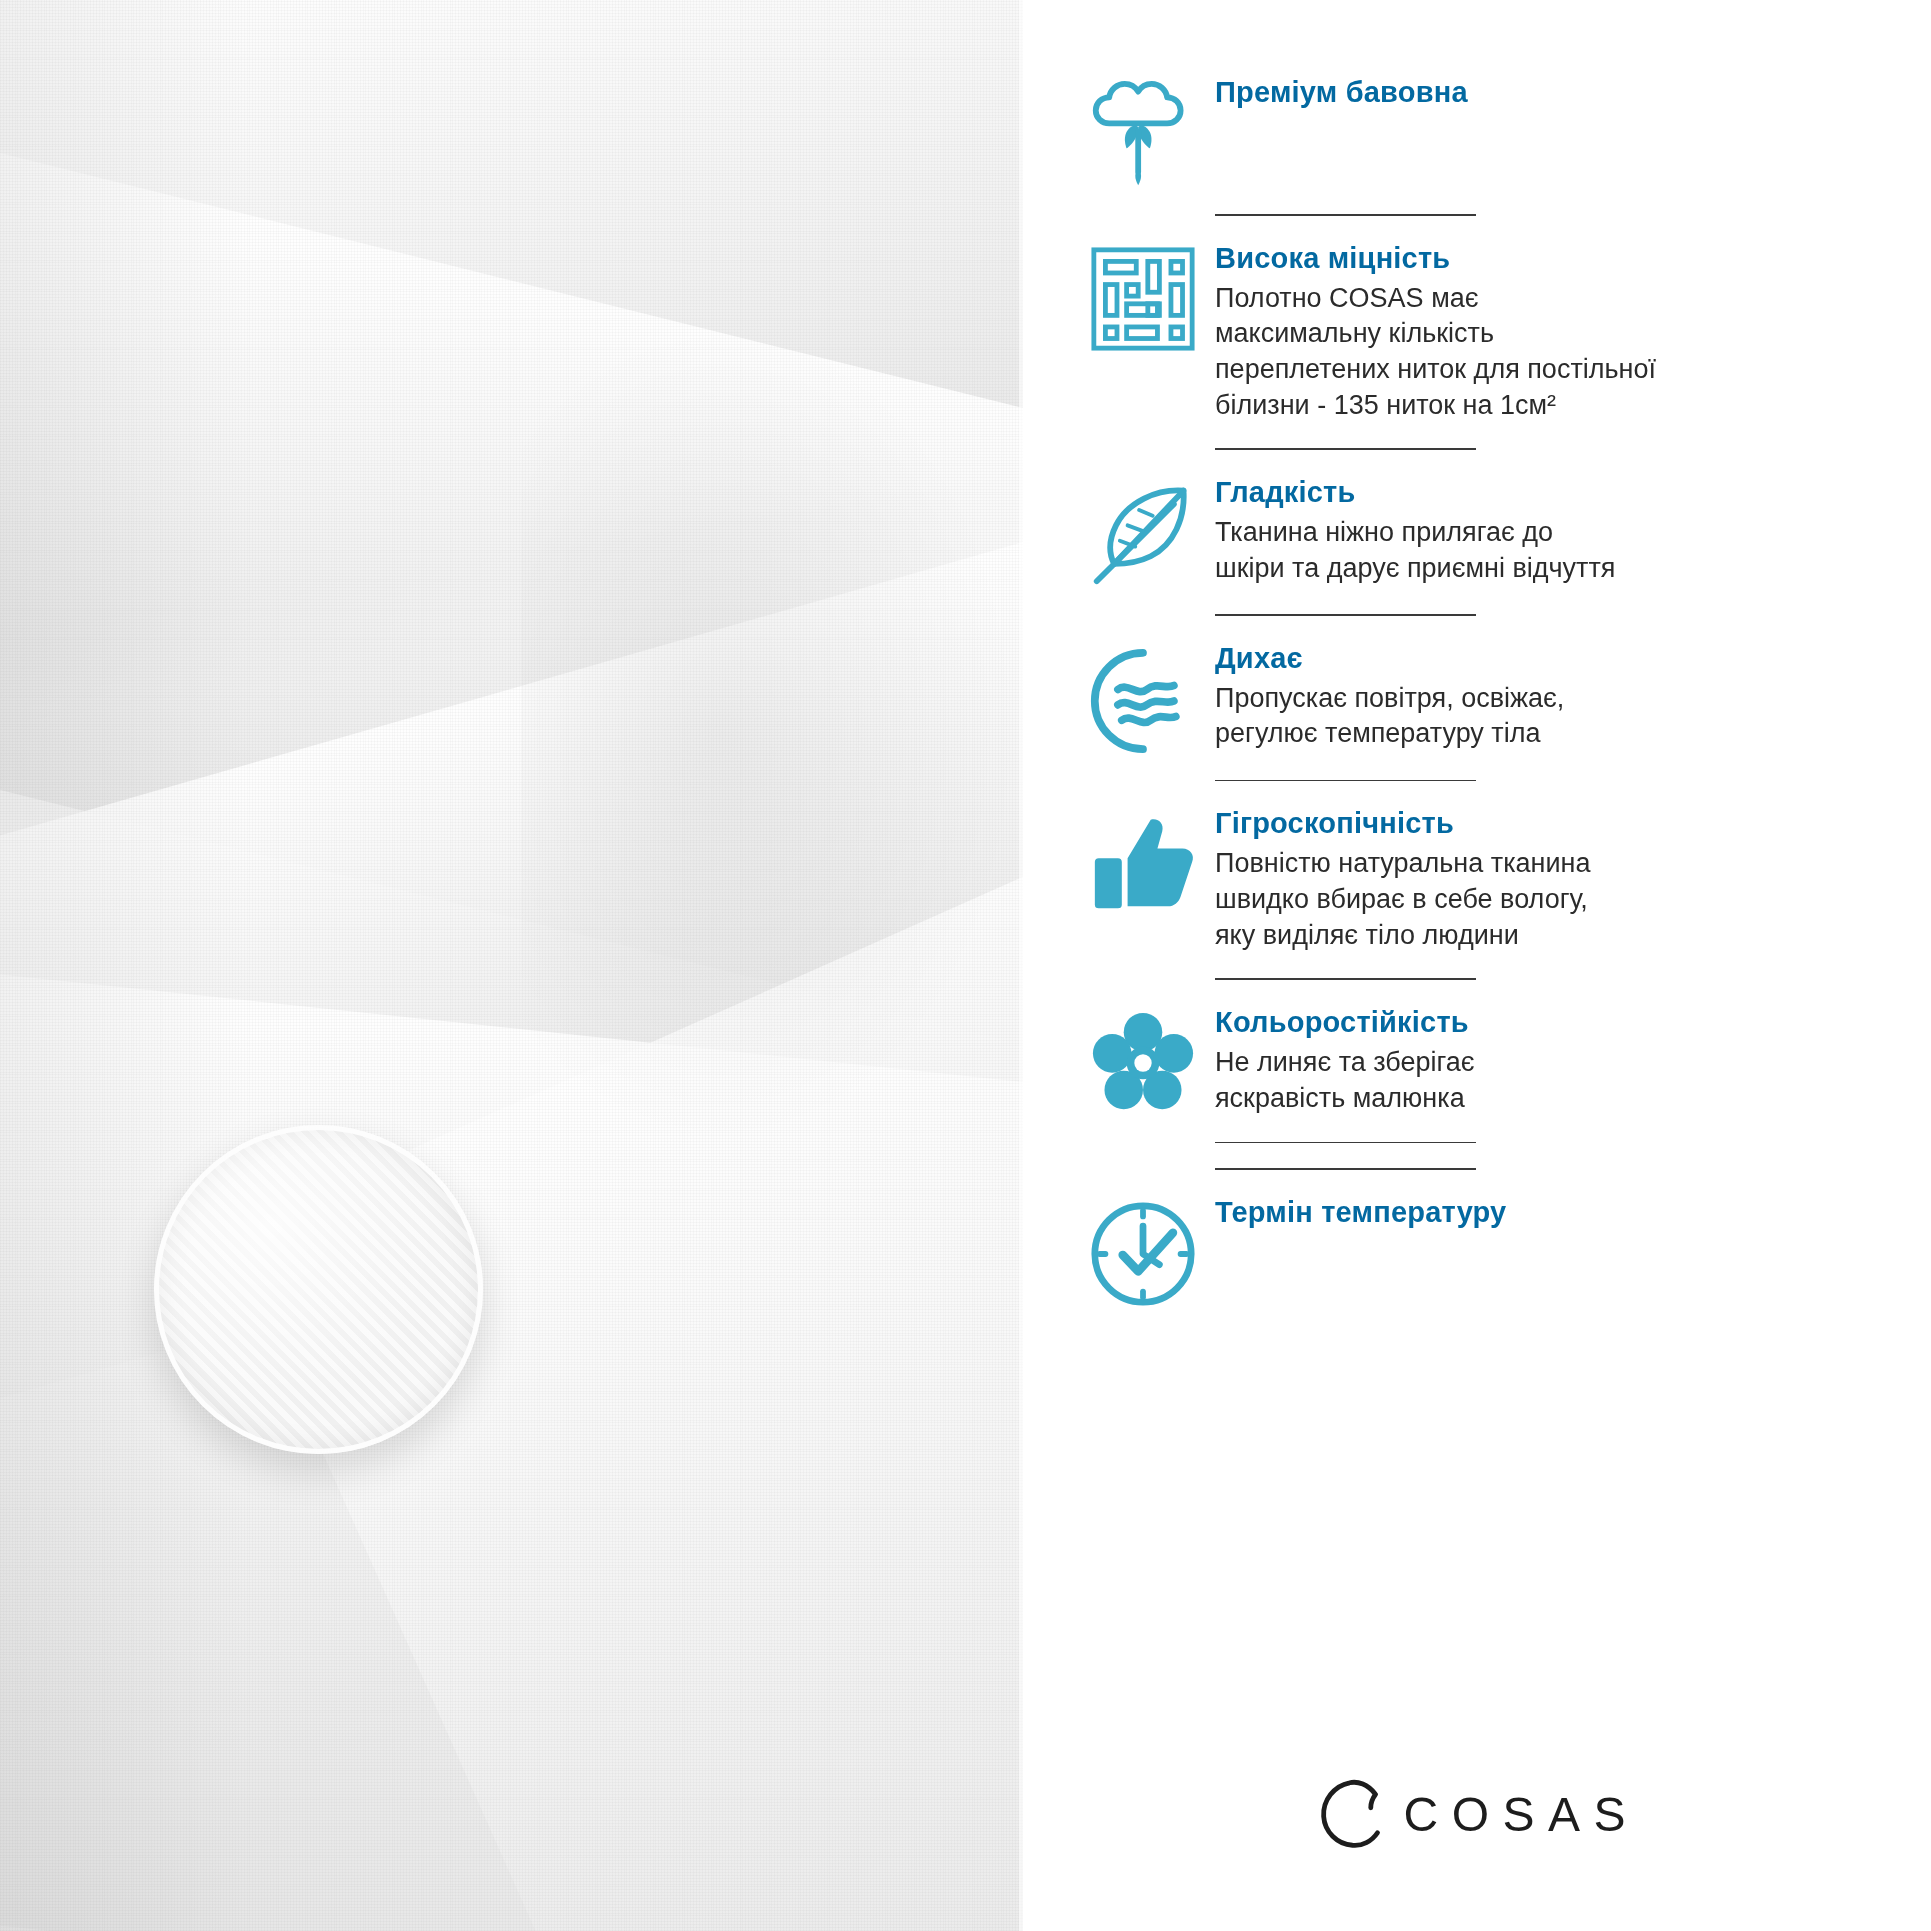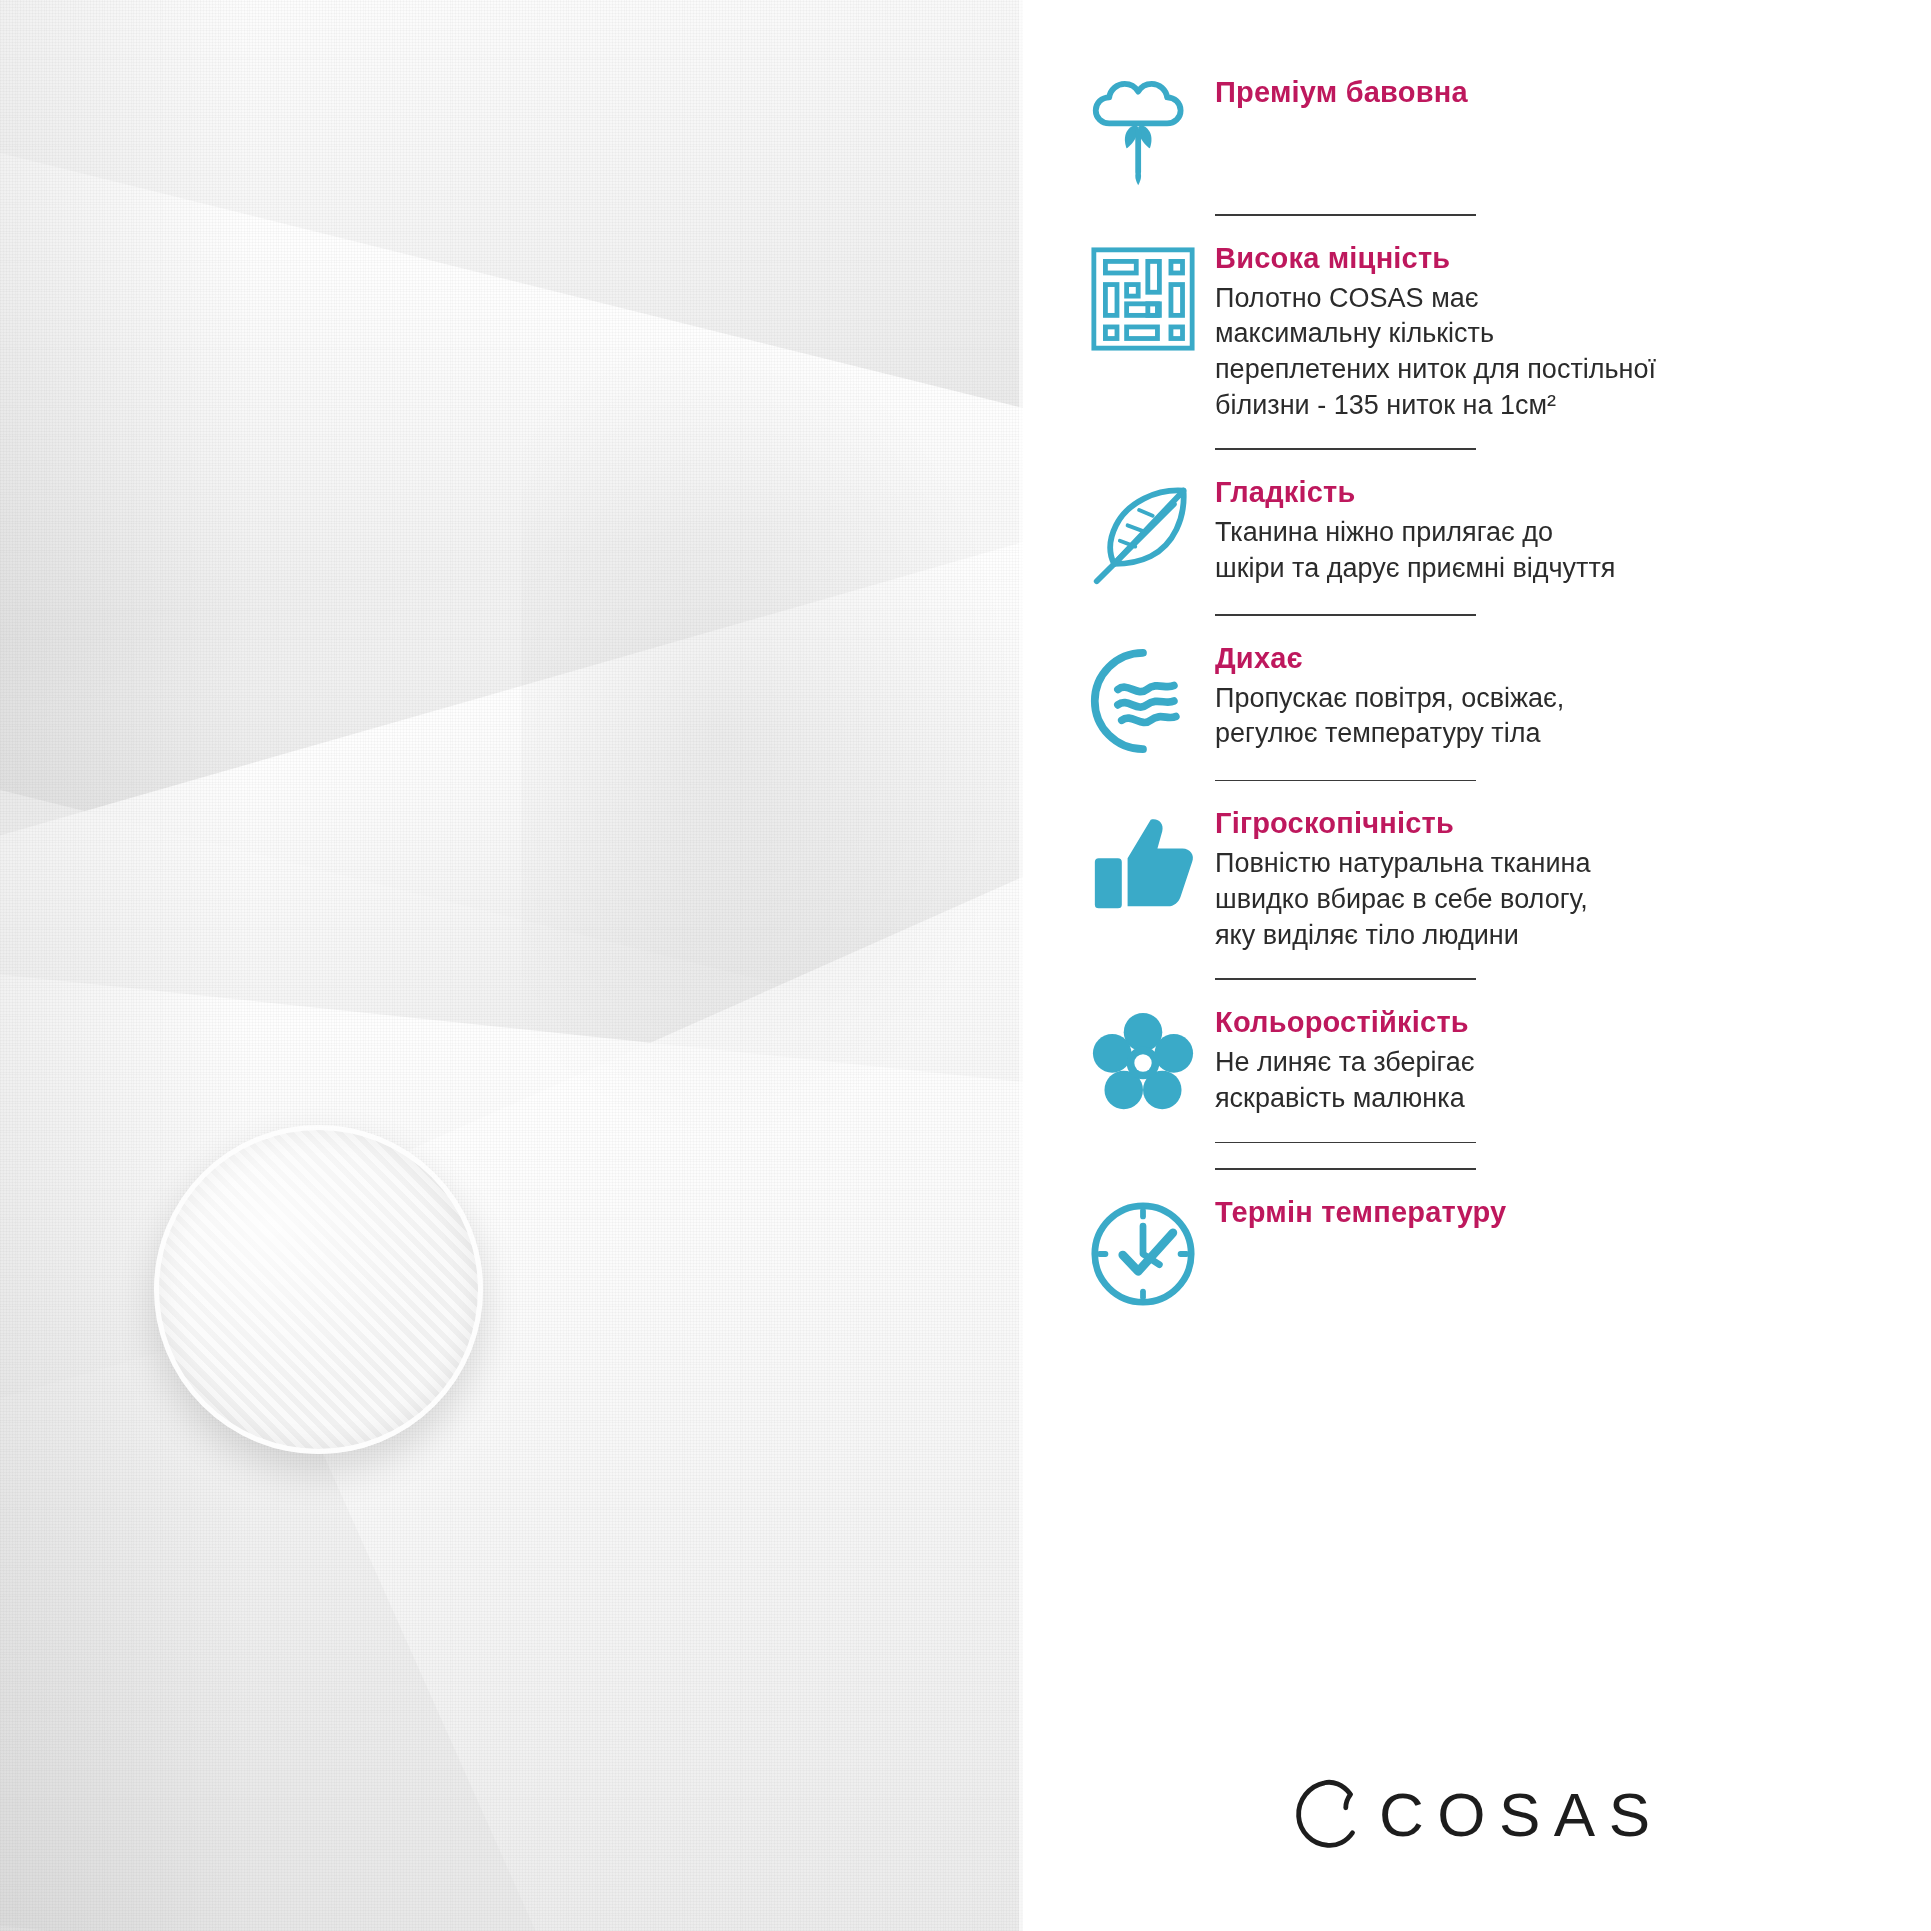--- a/index.html
+++ b/index.html
@@ -143,21 +143,21 @@
     padding-top: 5.8px;
   }
   .feature-icon svg { display: block; }
   .feature-text {
     flex: 1;
     padding-right: 11.6px;
   }
   .feature-title {
     font-size: 29px;
     font-weight: bold;
-    color: #be185d;
+    color: #0369a1;
     letter-spacing: 0.2px;
     line-height: 1.18;
     margin: 0 0 5.8px 0;
   }
   .feature-desc {
     font-size: 27px;
     color: #2b2b2b;
     line-height: 1.32;
     margin: 0;
     white-space: pre-line;
@@ -177,21 +177,21 @@
     position: absolute;
     left: 1023px;
     top: 1777px;
     width: 908px;
     display: flex;
     justify-content: center;
     align-items: center;
   }
   .logo-text {
     font-family: "Liberation Sans", sans-serif;
-    font-size: 62px;
+    font-size: 48px;
     letter-spacing: 13.5px;
     color: #1d1d1d;
     font-weight: 400;
     display: flex;
     align-items: center;
   }
   .logo-c {
     position: relative;
     display: inline-block;
     width: 75px;

